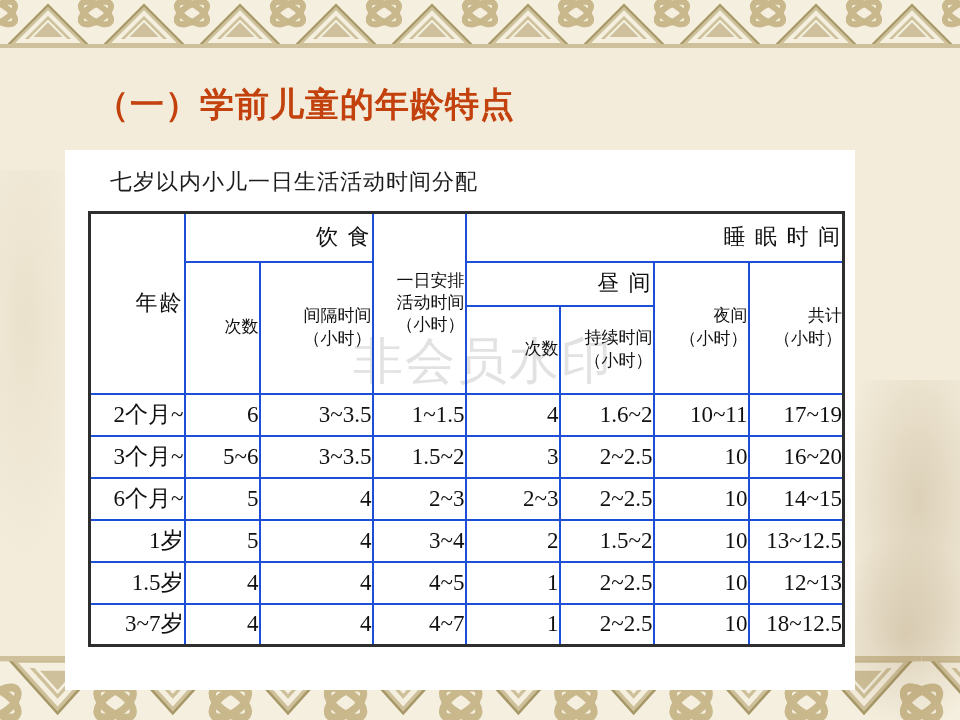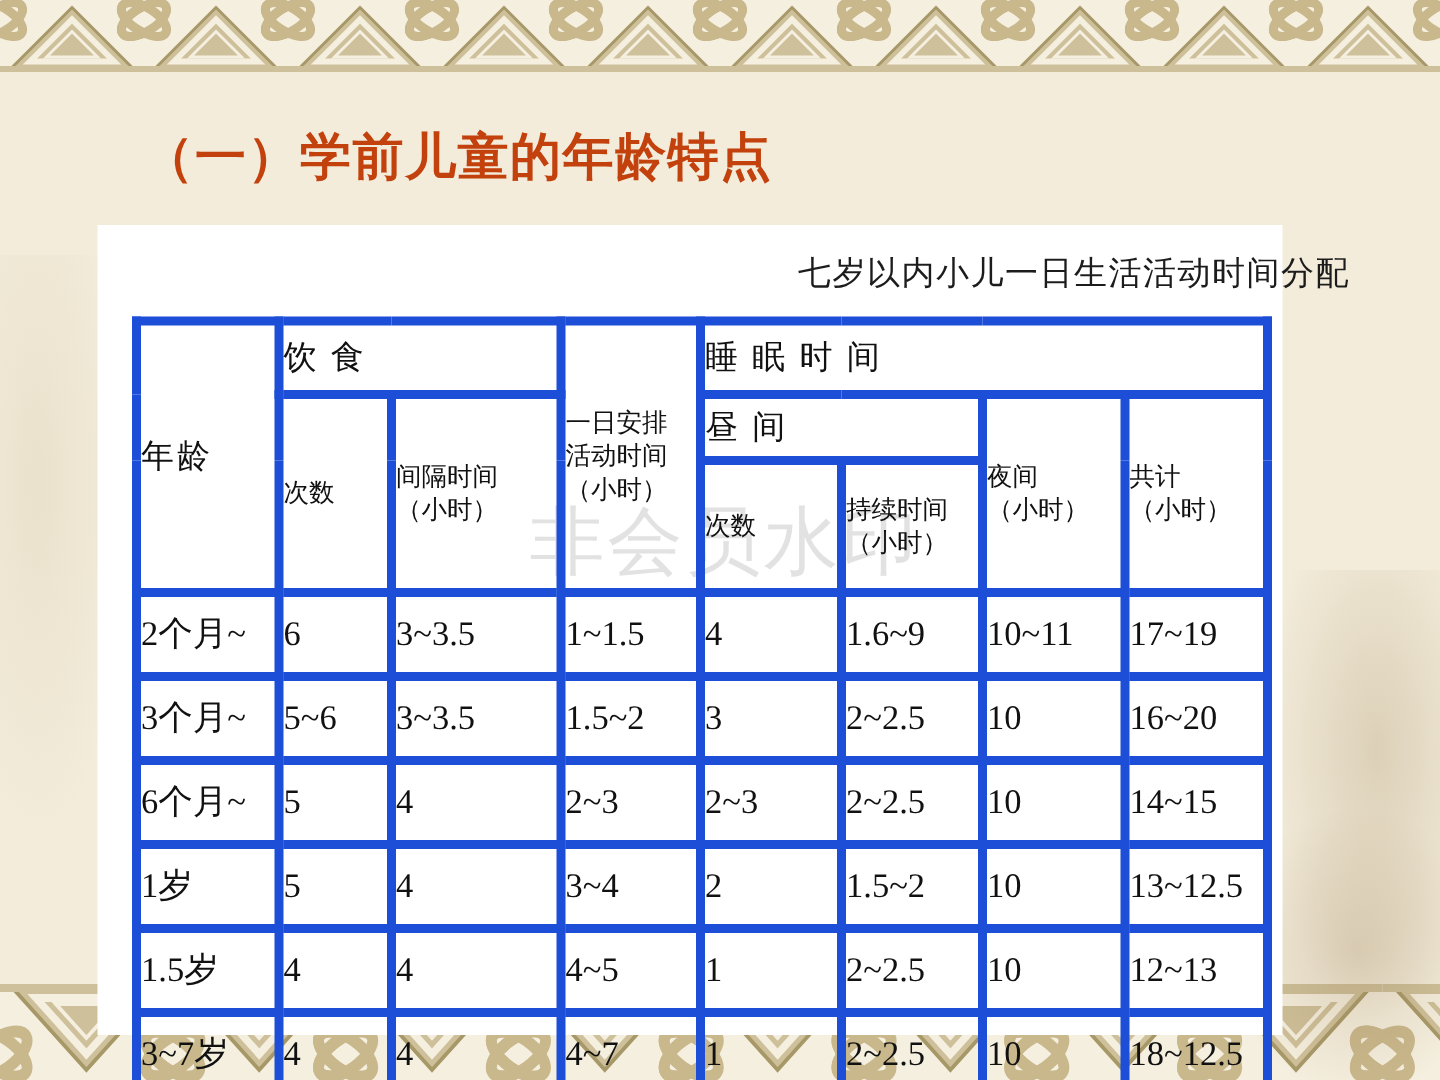--- a/index.html
+++ b/index.html
@@ -29,38 +29,38 @@
     background:#ffffff;z-index:1;
   }
   .watermark{
     position:absolute;left:288px;top:178px;z-index:1;
     font-family:"Liberation Sans","DejaVu Sans",sans-serif;
     font-size:50px;letter-spacing:2px;color:rgba(180,180,180,0.38);
     white-space:nowrap;pointer-events:none;
   }
   .tbl-caption{
     position:relative;z-index:2;
-    margin-top:17px;text-align:right;transform:translateX(45px);
+    margin-top:17px;text-align:left;transform:translateX(45px);
     font-size:22px;color:#1c1c1c;letter-spacing:1px;
   }
   table.schedule{
     position:relative;z-index:2;
     margin:14px 0 0 23px;border-collapse:collapse;table-layout:fixed;
     width:754px;background:transparent;
   }
   table.schedule td,table.schedule th{
-    border:6px solid #1d4ed8;padding:0;text-align:left;vertical-align:middle;
+    border:2px solid #1d4ed8;padding:0;text-align:right;vertical-align:middle;
     font-weight:normal;color:#111;background:transparent;
     white-space:pre-line;line-height:1.3;
   }
   table.schedule{border:3px solid #2e2e2e;}
   tr.hr1{height:49px;}
   tr.hr2{height:44px;}
   tr.hr3{height:88px;}
-  tr.dr{height:56px;}
+  tr.dr{height:42px;}
   .h-main{font-size:22px;letter-spacing:2px;}
   .h-sub{font-size:17px;}
   td.data{font-size:23px;}
 </style>
 </head>
 <body>
 
 <svg class="band band-top" viewBox="0 0 960 48" preserveAspectRatio="none" aria-hidden="true">
   <defs>
     <g id="motif">
@@ -148,21 +148,21 @@
         <th class="h-sub">持续时间
 （小时）</th>
       </tr>
 
       <tr class="dr">
         <td class="data">2个月~</td>
         <td class="data">6</td>
         <td class="data">3~3.5</td>
         <td class="data">1~1.5</td>
         <td class="data">4</td>
-        <td class="data">1.6~9</td>
+        <td class="data">1.6~2</td>
         <td class="data">10~11</td>
         <td class="data">17~19</td>
       </tr>
       <tr class="dr">
         <td class="data">3个月~</td>
         <td class="data">5~6</td>
         <td class="data">3~3.5</td>
         <td class="data">1.5~2</td>
         <td class="data">3</td>
         <td class="data">2~2.5</td>

